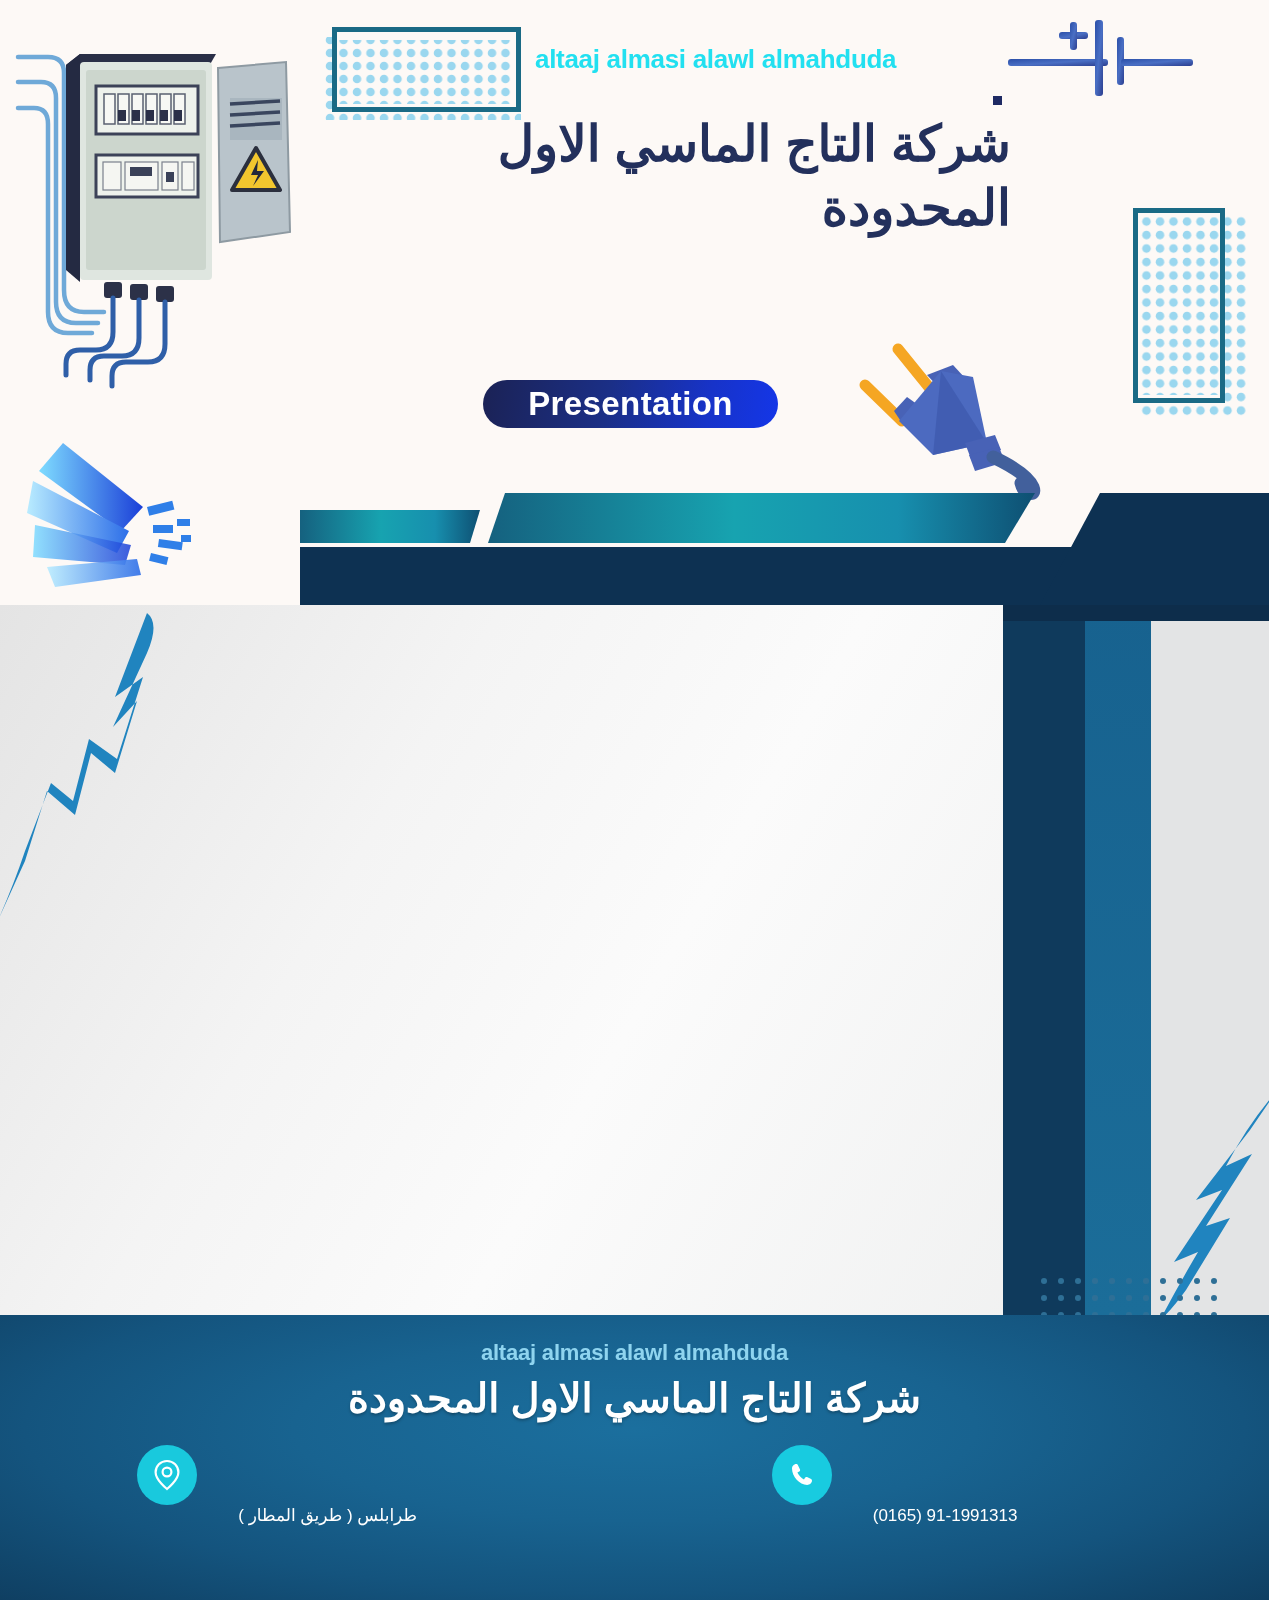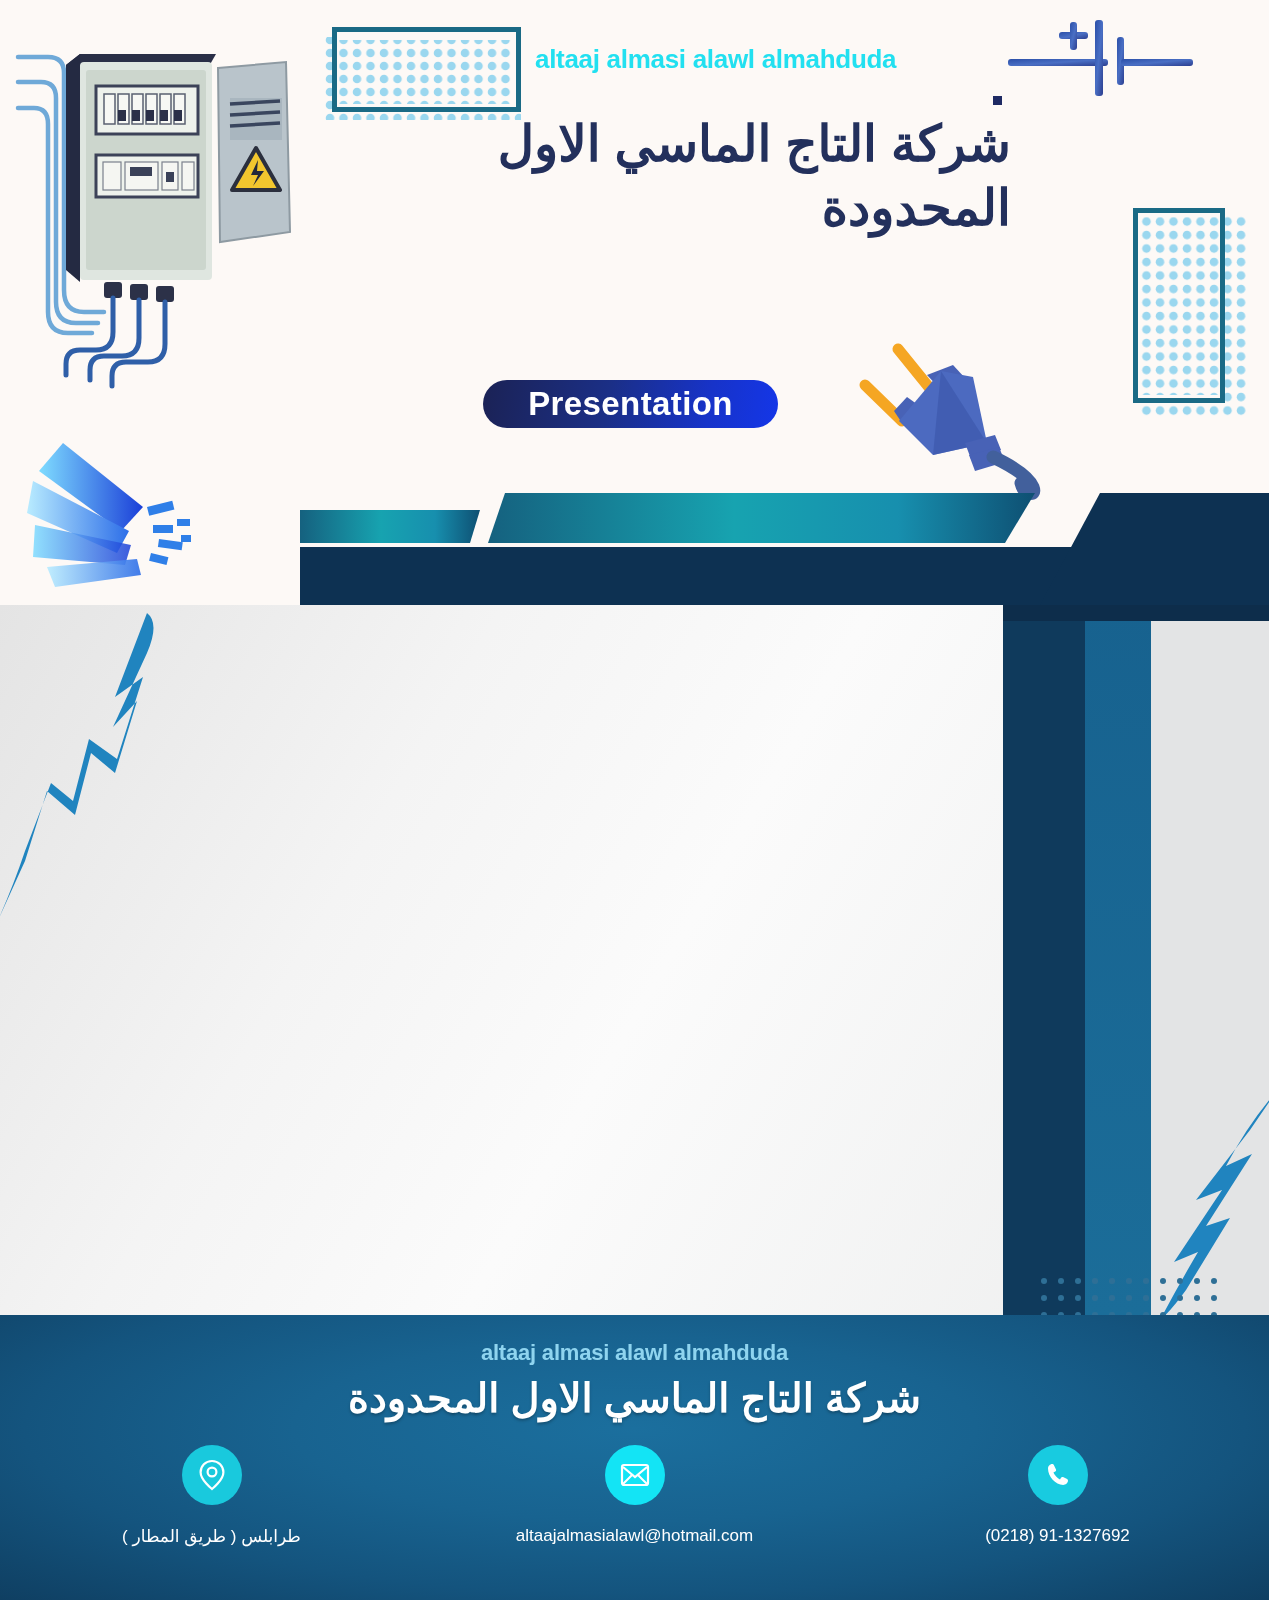--- a/index.html
+++ b/index.html
@@ -95,21 +95,21 @@
   }
   .foot-title {
     position:absolute; left:0; top:60px; width:1269px; text-align:center;
     direction:rtl; font-size:40px; font-weight:bold; color:#ffffff;
     text-shadow:0 2px 3px rgba(0,0,0,0.25);
   }
   .contacts {
     position:absolute; left:0; top:130px; width:1269px; height:150px;
     display:flex; align-items:flex-start; justify-content:space-around;
   }
-  .contact { width:360px; display:flex; flex-direction:column; align-items:center; }
+  .contact { width:360px; display:flex; flex-direction:row; align-items:flex-end;gap:41px; }
   .c-circle {
     width:60px; height:60px; border-radius:50%;
     display:flex; align-items:center; justify-content:center;
     margin-bottom:21px;
   }
   .c-circle.loc { background:#19c9dd; }
   .c-circle.mail { background:#13e4f5; }
   .c-circle.phone { background:#18cbe0; }
   .c-text { font-size:17px; color:#ffffff; direction:ltr; }
   .c-text.rtl { direction:rtl; }
@@ -319,39 +319,29 @@
       <div class="contact">
         <div class="c-circle loc">
           <svg width="30" height="32" viewBox="0 0 30 32">
             <path d="M15 2 C8.5 2 3.6 7 3.6 13.2 C3.6 21 15 30 15 30 S26.4 21 26.4 13.2 C26.4 7 21.5 2 15 2 Z" fill="none" stroke="#ffffff" stroke-width="2.2"></path>
             <circle cx="15" cy="13" r="4.4" fill="none" stroke="#ffffff" stroke-width="2.2"></circle>
           </svg>
         </div>
         <div class="c-text rtl">طرابلس ( طريق المطار )</div>
       </div>
 
-      <div class="contact">
-        <div class="c-circle mail">
-          <svg width="30" height="26" viewBox="0 0 30 26">
-            <rect x="2" y="3" width="26" height="20" rx="2" fill="none" stroke="#ffffff" stroke-width="2.2"></rect>
-            <path d="M3 5 L15 15 L27 5" fill="none" stroke="#ffffff" stroke-width="2.2"></path>
-            <path d="M3 22 L12 13 M27 22 L18 13" fill="none" stroke="#ffffff" stroke-width="2"></path>
-          </svg>
-        </div>
-        <div class="c-text">altaajalmasialawl@hotmail.com</div>
-      </div>
 
       <div class="contact">
         <div class="c-circle phone">
           <svg width="28" height="28" viewBox="0 0 28 28">
             <path d="M8.2 3 C6 3 4 5.2 4 7.6 C4 15.8 11.4 24 19.2 24 C21.5 24 24 22 24 19.8
                      C24 18.8 23.4 18.2 22.6 17.8 L19 16 C18.2 15.7 17.4 16 17 16.8 L16 18.6
                      C13.4 17.3 10.6 14.4 9.4 11.6 L11.2 10.6 C12 10.2 12.3 9.4 12 8.6
                      L10.2 4.8 C9.9 3.6 9.2 3 8.2 3 Z" fill="#ffffff"></path>
           </svg>
         </div>
-        <div class="c-text">(0218) 91-1327692</div>
+        <div class="c-text">(0165) 91-1991313</div>
       </div>
 
     </div>
   </div>
 
 </div>
 
 </body></html>

